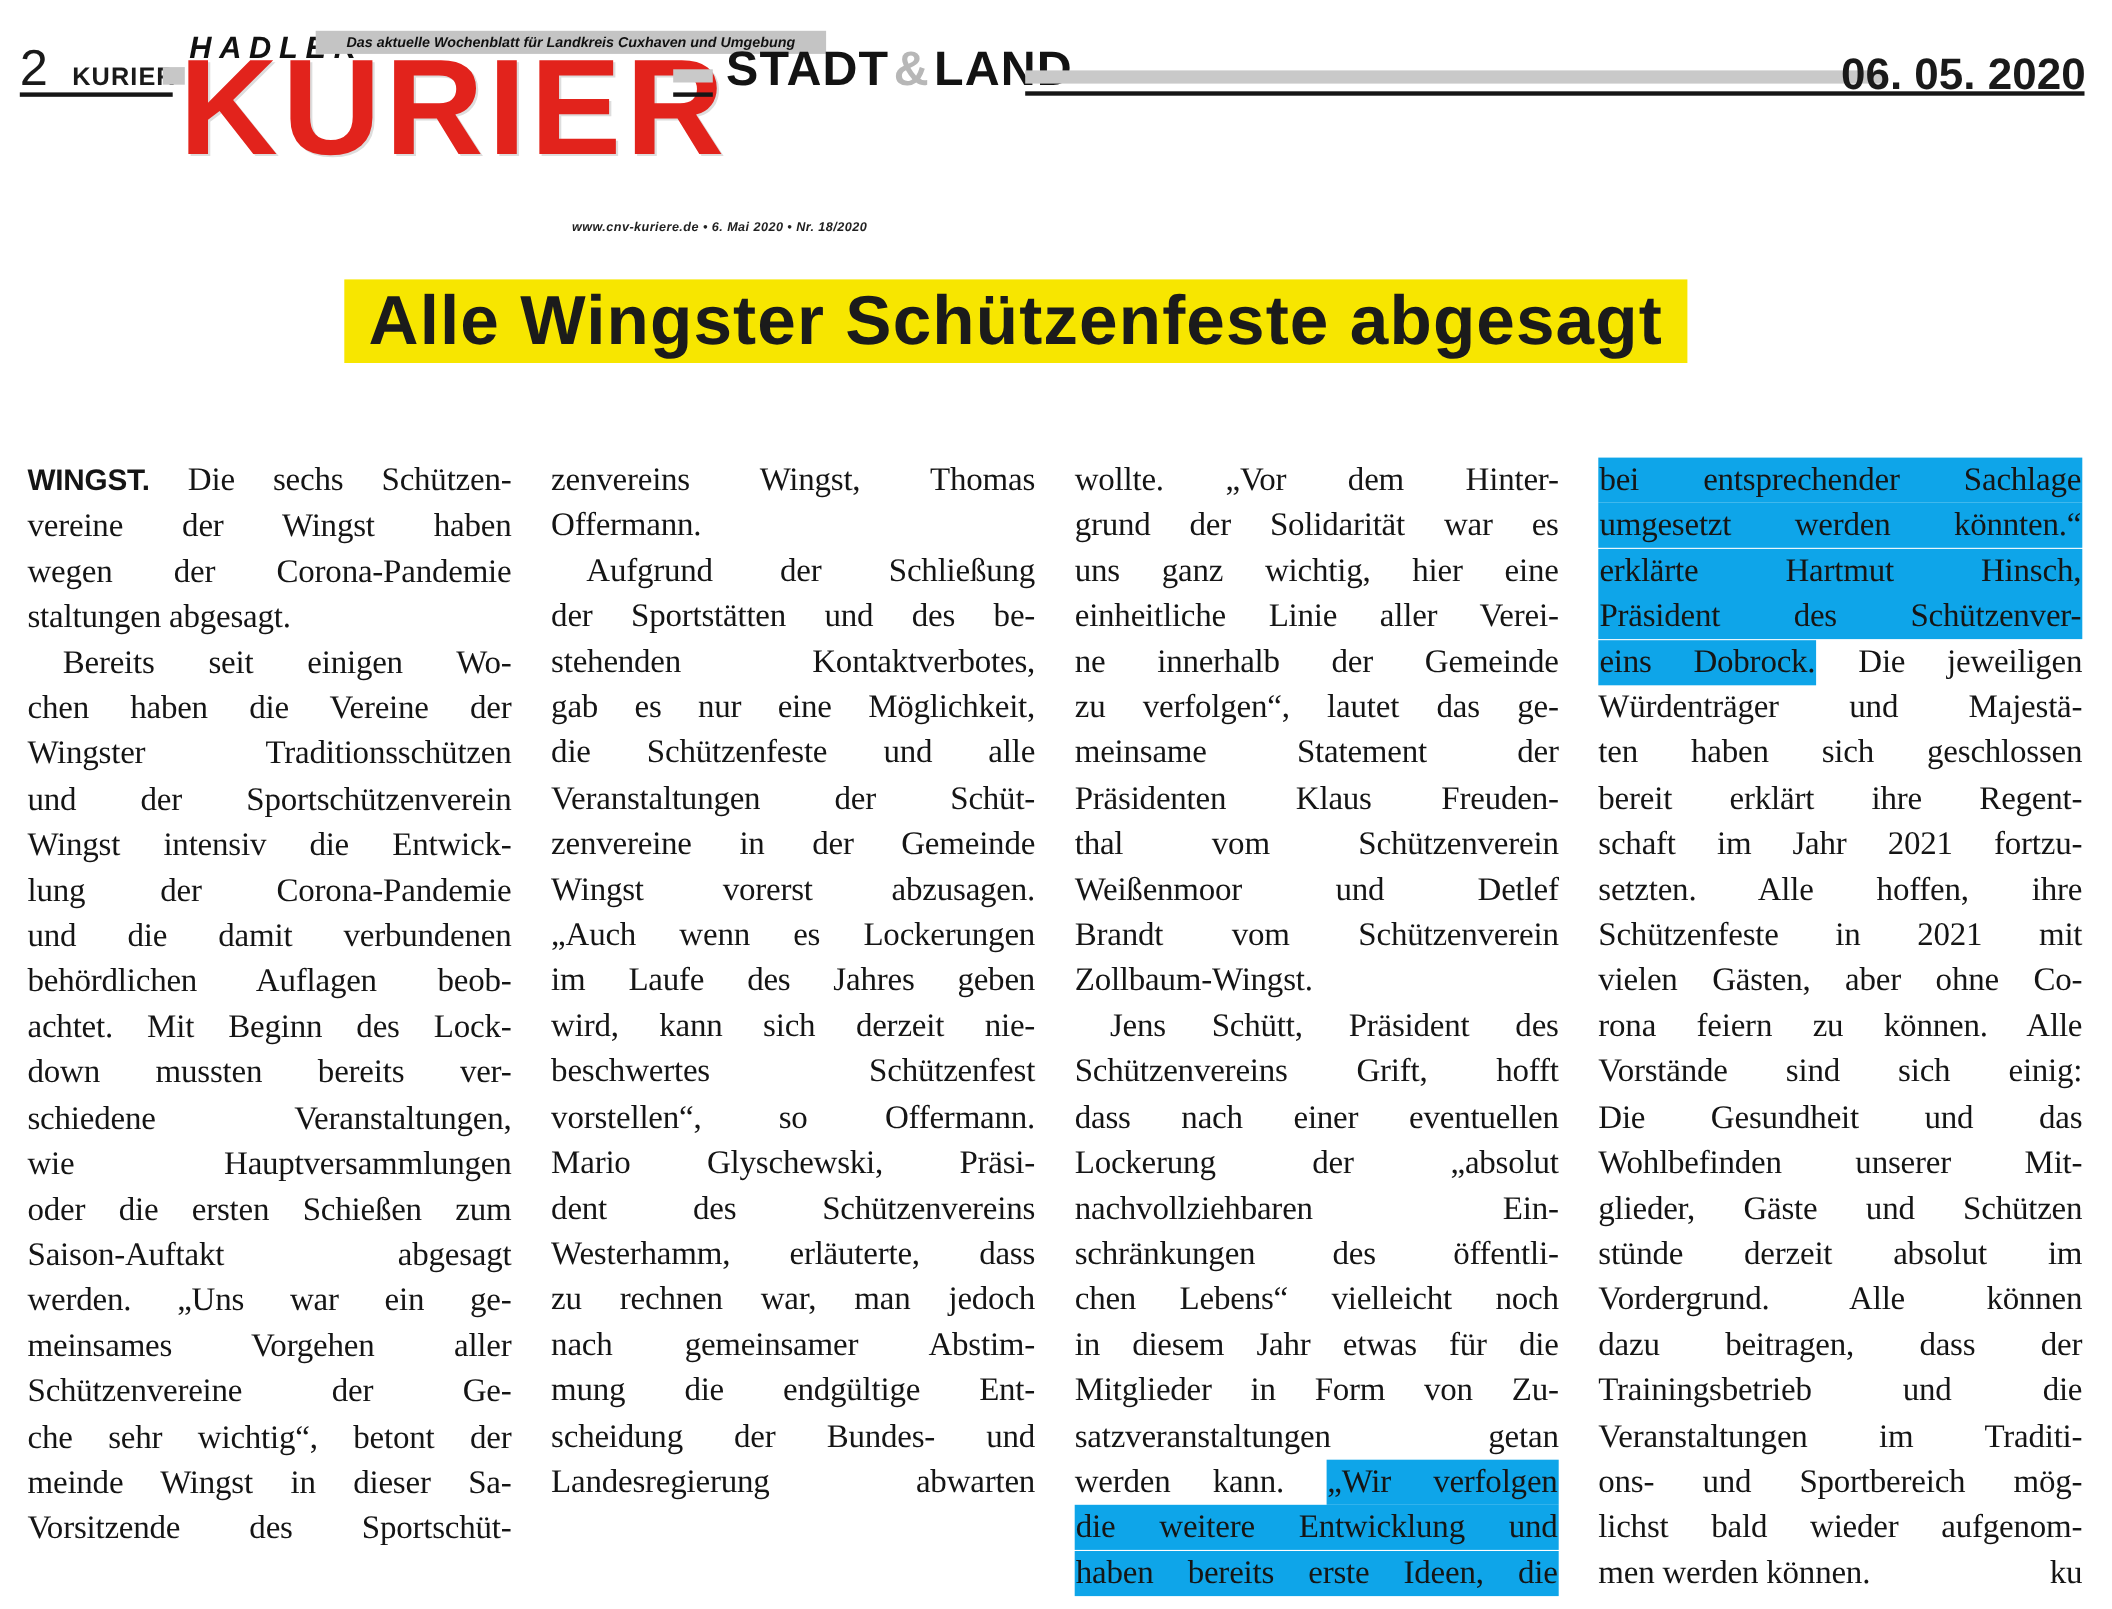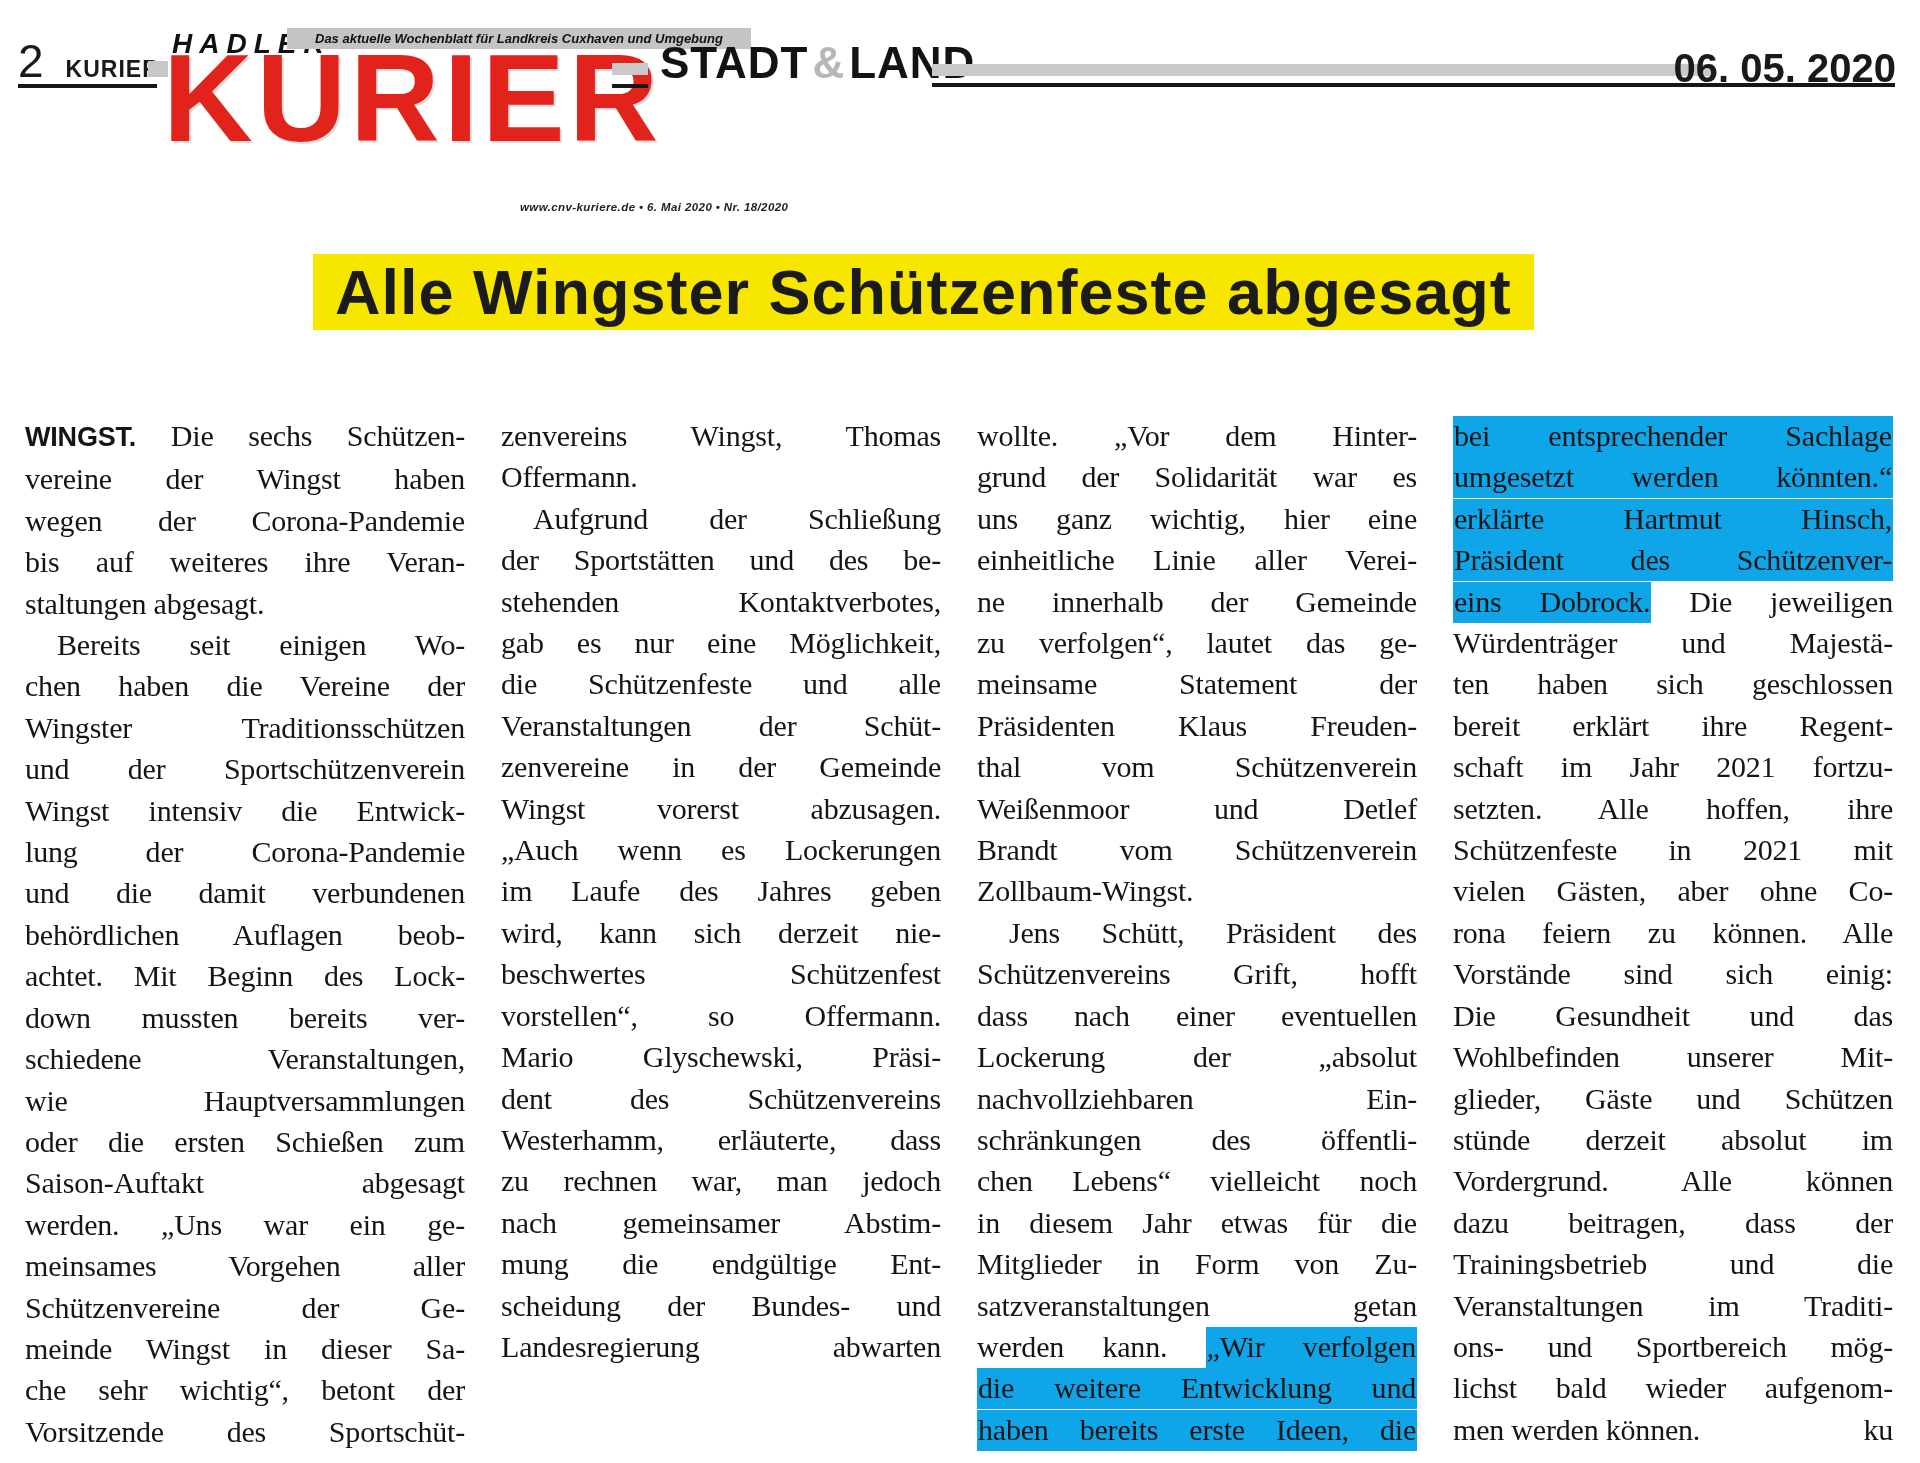--- a/index.html
+++ b/index.html
@@ -75,41 +75,40 @@
   <div class="rule-black"></div>
   <div class="issue-date">06. 05. 2020</div>
 
   <div class="headline">Alle Wingster Schützenfeste abgesagt</div>
 
   <div class="columns" id="columns">
       <div class="col">
         <div class="line"><span class="lead">WINGST.</span><span> Die sechs Schützen-</span></div>
         <div class="line"><span>vereine der Wingst haben</span></div>
         <div class="line"><span>wegen der Corona-Pandemie</span></div>
-        <div class="line"><span>bis auf weiteres ihre Veran-</span></div>
         <div class="line nj"><span>staltungen abgesagt.</span></div>
         <div class="line ind"><span>Bereits seit einigen Wo-</span></div>
         <div class="line"><span>chen haben die Vereine der</span></div>
         <div class="line"><span>Wingster Traditionsschützen</span></div>
         <div class="line"><span>und der Sportschützenverein</span></div>
         <div class="line"><span>Wingst intensiv die Entwick-</span></div>
         <div class="line"><span>lung der Corona-Pandemie</span></div>
         <div class="line"><span>und die damit verbundenen</span></div>
         <div class="line"><span>behördlichen Auflagen beob-</span></div>
         <div class="line"><span>achtet. Mit Beginn des Lock-</span></div>
         <div class="line"><span>down mussten bereits ver-</span></div>
         <div class="line"><span>schiedene Veranstaltungen,</span></div>
         <div class="line"><span>wie Hauptversammlungen</span></div>
         <div class="line"><span>oder die ersten Schießen zum</span></div>
         <div class="line"><span>Saison-Auftakt abgesagt</span></div>
         <div class="line"><span>werden. „Uns war ein ge-</span></div>
         <div class="line"><span>meinsames Vorgehen aller</span></div>
         <div class="line"><span>Schützenvereine der Ge-</span></div>
+        <div class="line"><span>che sehr wichtig“, betont der</span></div>
         <div class="line"><span>meinde Wingst in dieser Sa-</span></div>
-        <div class="line"><span>che sehr wichtig“, betont der</span></div>
         <div class="line"><span>Vorsitzende des Sportschüt-</span></div>
       </div>
       <div class="col">
         <div class="line"><span>zenvereins Wingst, Thomas</span></div>
         <div class="line nj"><span>Offermann.</span></div>
         <div class="line ind"><span>Aufgrund der Schließung</span></div>
         <div class="line"><span>der Sportstätten und des be-</span></div>
         <div class="line"><span>stehenden Kontaktverbotes,</span></div>
         <div class="line"><span>gab es nur eine Möglichkeit,</span></div>
         <div class="line"><span>die Schützenfeste und alle</span></div>

